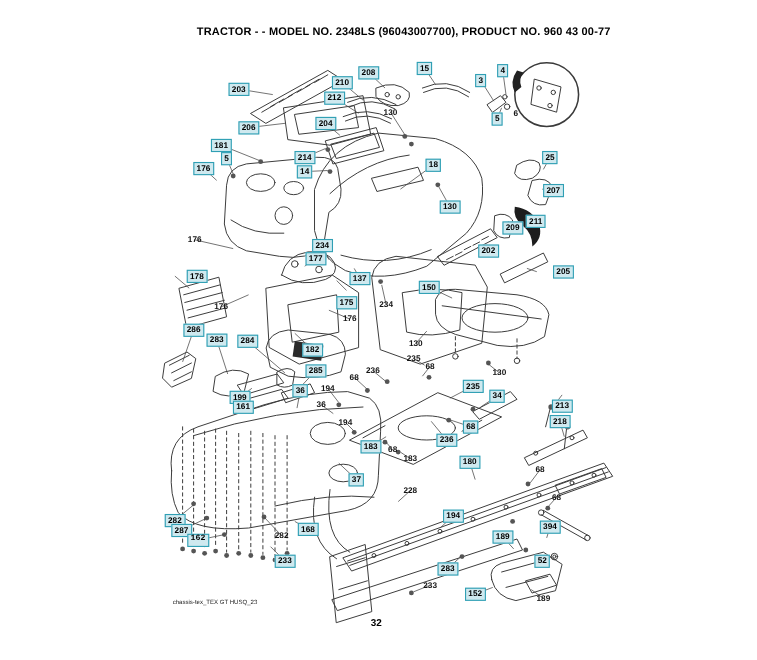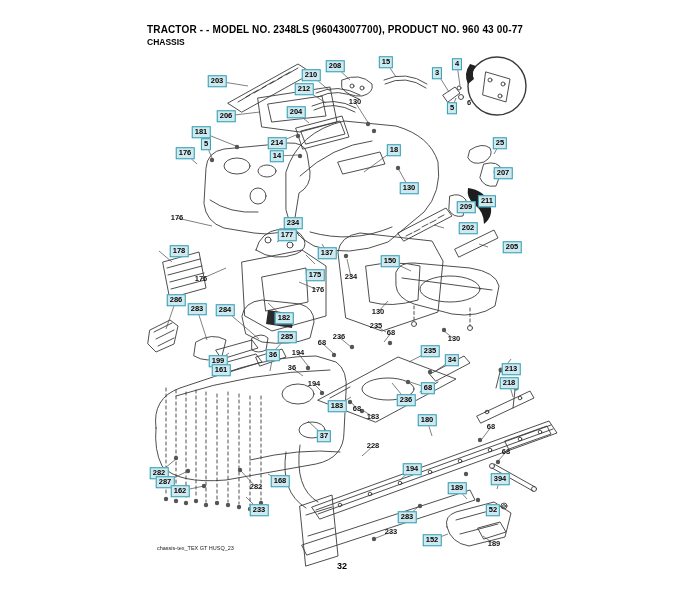--- a/index.html
+++ b/index.html
@@ -2,21 +2,21 @@
 <html style="--co-border: #2f9fb4; --co-fill: #cfe9ef;"><head>
 <meta charset="utf-8">
 <style>
   html,body{margin:0;padding:0;}
   body{
     width:688px;height:600px;position:relative;background:#ffffff;
     font-family:"Liberation Sans",sans-serif;overflow:hidden;color:#000;
   }
   .page{position:absolute;inset:0;background:#fff;}
   .header{position:absolute;left:147px;top:24px;width:440px;}
-  .title{font-size:10px;font-weight:bold;letter-spacing:.15px;white-space:nowrap;}
+  .title{font-size:10px;font-weight:bold;letter-spacing:.15px;white-space:nowrap;text-align:center;}
   .subtitle{font-size:8.5px;font-weight:bold;margin-top:2px;}
   .art{position:absolute;left:0;top:0;width:688px;height:600px;}
   .callout-layer{position:absolute;inset:0;}
   .leader-svg{position:absolute;inset:0;width:100%;height:100%;}
   .leader-svg line{stroke:#4a4a4a;stroke-width:.7;}
   .callout{
     position:absolute;transform:translate(-50%,-50%);
     font-size:7.5px;font-weight:bold;line-height:1;white-space:nowrap;
   }
   .callout.boxed{
@@ -28,21 +28,20 @@
   .footer-code{position:absolute;left:157px;top:545px;font-size:5.5px;color:#222;}
   .page-number{position:absolute;left:330px;top:561px;width:24px;text-align:center;font-size:9px;font-weight:bold;}
 </style>
 </head>
 <body>
 
 <div class="page">
 
   <div class="header">
     <div class="title">TRACTOR -  - MODEL NO. 2348LS (96043007700), PRODUCT NO. 960 43 00-77</div>
-    <div class="subtitle">CHASSIS</div>
   </div>
 
   <svg class="art" viewBox="0 0 688 600">
     <g fill="none" stroke="#3b3b3b" stroke-width="0.9" stroke-linejoin="round" stroke-linecap="round">
 
       <g>
         <path d="M228,103 L298,64 L312,73 L242,112 Z"></path>
         <path d="M238,102 l12,-7 M246,97 l12,-7 M254,93 l12,-7 M262,88 l12,-7 M270,84 l12,-7 M278,79 l12,-7 M286,75 l12,-7"></path>
         <path d="M258,98 L330,87 L337,122 L300,132 L262,127 Z"></path>
         <path d="M268,104 L322,96 L326,116 L272,122 Z"></path>
@@ -343,21 +342,21 @@
       <div class="callout boxed" style="left: 185px; top: 153px;">176</div>
       <div class="callout boxed" style="left: 277px; top: 156px;">14</div>
       <div class="callout boxed" style="left: 394px; top: 150px;">18</div>
       <div class="callout boxed" style="left: 500px; top: 143px;">25</div>
       <div class="callout boxed" style="left: 503px; top: 173px;">207</div>
       <div class="callout boxed" style="left: 409px; top: 188px;">130</div>
       <div class="callout boxed" style="left: 487px; top: 201px;">211</div>
       <div class="callout boxed" style="left: 466px; top: 207px;">209</div>
       <div class="callout plain" style="left: 177px; top: 218px;">176</div>
       <div class="callout boxed" style="left: 293px; top: 223px;">234</div>
-      <div class="callout boxed" style="left: 444px; top: 228px; margin-left: 24px;">202</div>
+      <div class="callout boxed" style="left: 444px; top: 228px;">202</div>
       <div class="callout boxed" style="left: 287px; top: 235px;">177</div>
       <div class="callout boxed" style="left: 488px; top: 247px; margin-left: 24px;">205</div>
       <div class="callout boxed" style="left: 159px; top: 251px; margin-left: 20px;">178</div>
       <div class="callout boxed" style="left: 327px; top: 253px;">137</div>
       <div class="callout boxed" style="left: 315px; top: 264px; margin-top: 11px;">175</div>
       <div class="callout boxed" style="left: 390px; top: 261px;">150</div>
       <div class="callout plain" style="left: 351px; top: 277px;">234</div>
       <div class="callout plain" style="left: 201px; top: 279px;">176</div>
       <div class="callout plain" style="left: 318px; top: 290px;">176</div>
       <div class="callout boxed" style="left: 176px; top: 300px;">286</div>
@@ -391,21 +390,21 @@
       <div class="callout boxed" style="left: 324px; top: 436px;">37</div>
       <div class="callout plain" style="left: 373px; top: 446px;">228</div>
       <div class="callout plain" style="left: 506px; top: 452px;">68</div>
       <div class="callout boxed" style="left: 412px; top: 469px;">194</div>
       <div class="callout boxed" style="left: 159px; top: 473px;">282</div>
       <div class="callout boxed" style="left: 500px; top: 479px;">394</div>
       <div class="callout boxed" style="left: 280px; top: 481px;">168</div>
       <div class="callout boxed" style="left: 165px; top: 482px;">287</div>
       <div class="callout plain" style="left: 256px; top: 487px;">282</div>
       <div class="callout boxed" style="left: 457px; top: 488px;">189</div>
-      <div class="callout boxed" style="left: 180px; top: 491px;">162</div>
+      <div class="callout boxed" style="left: 180px; top: 491px; font-family: Liberation Mono, monospace;">162</div>
       <div class="callout boxed" style="left: 259px; top: 510px;">233</div>
       <div class="callout boxed" style="left: 493px; top: 510px;">52</div>
       <div class="callout boxed" style="left: 407px; top: 517px;">283</div>
       <div class="callout plain" style="left: 391px; top: 532px;">233</div>
       <div class="callout boxed" style="left: 432px; top: 540px;">152</div>
       <div class="callout plain" style="left: 494px; top: 544px;">189</div>
     </div>
 
   <div class="footer-code">chassis-tex_TEX GT HUSQ_23</div>
   <div class="page-number">32</div>

